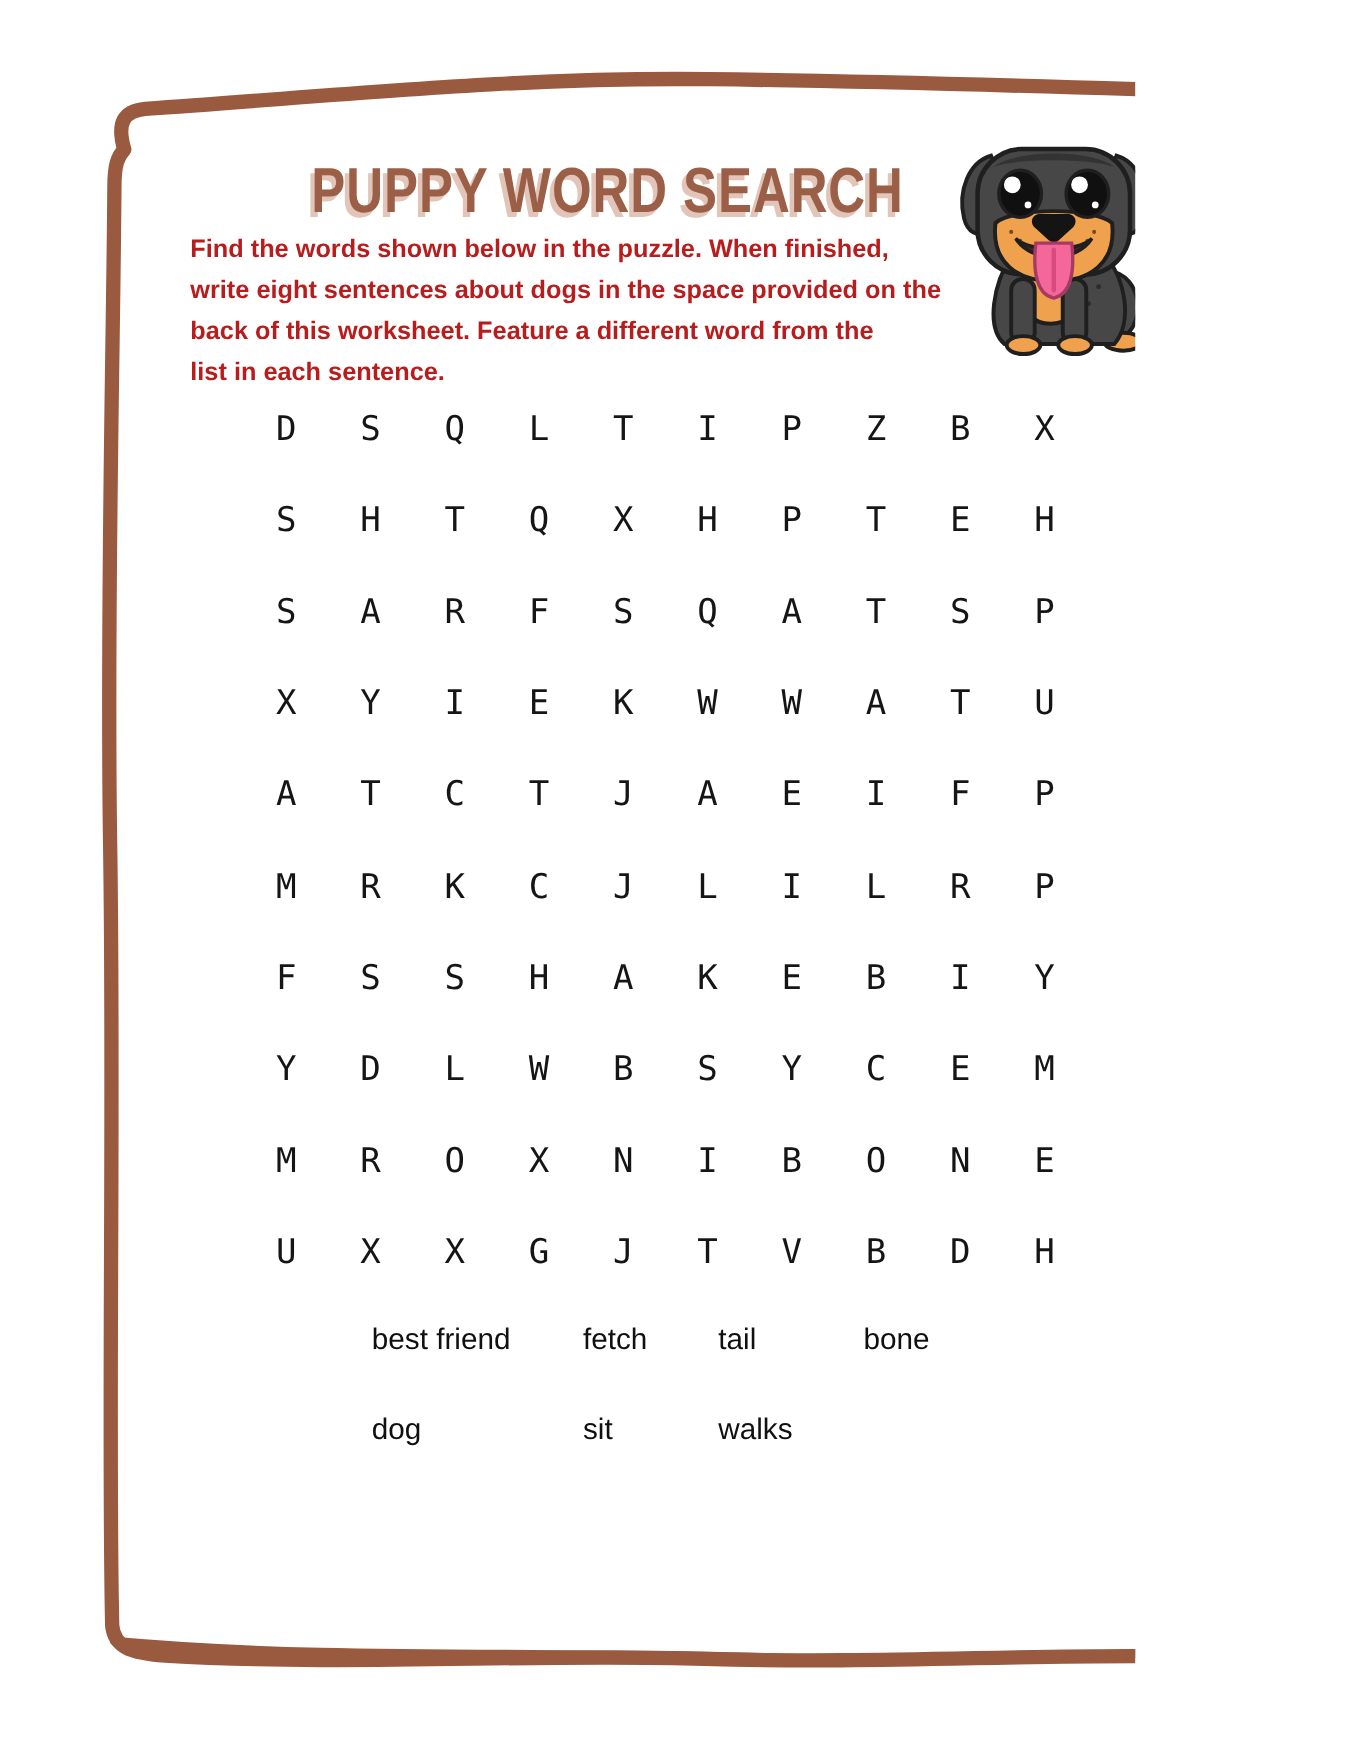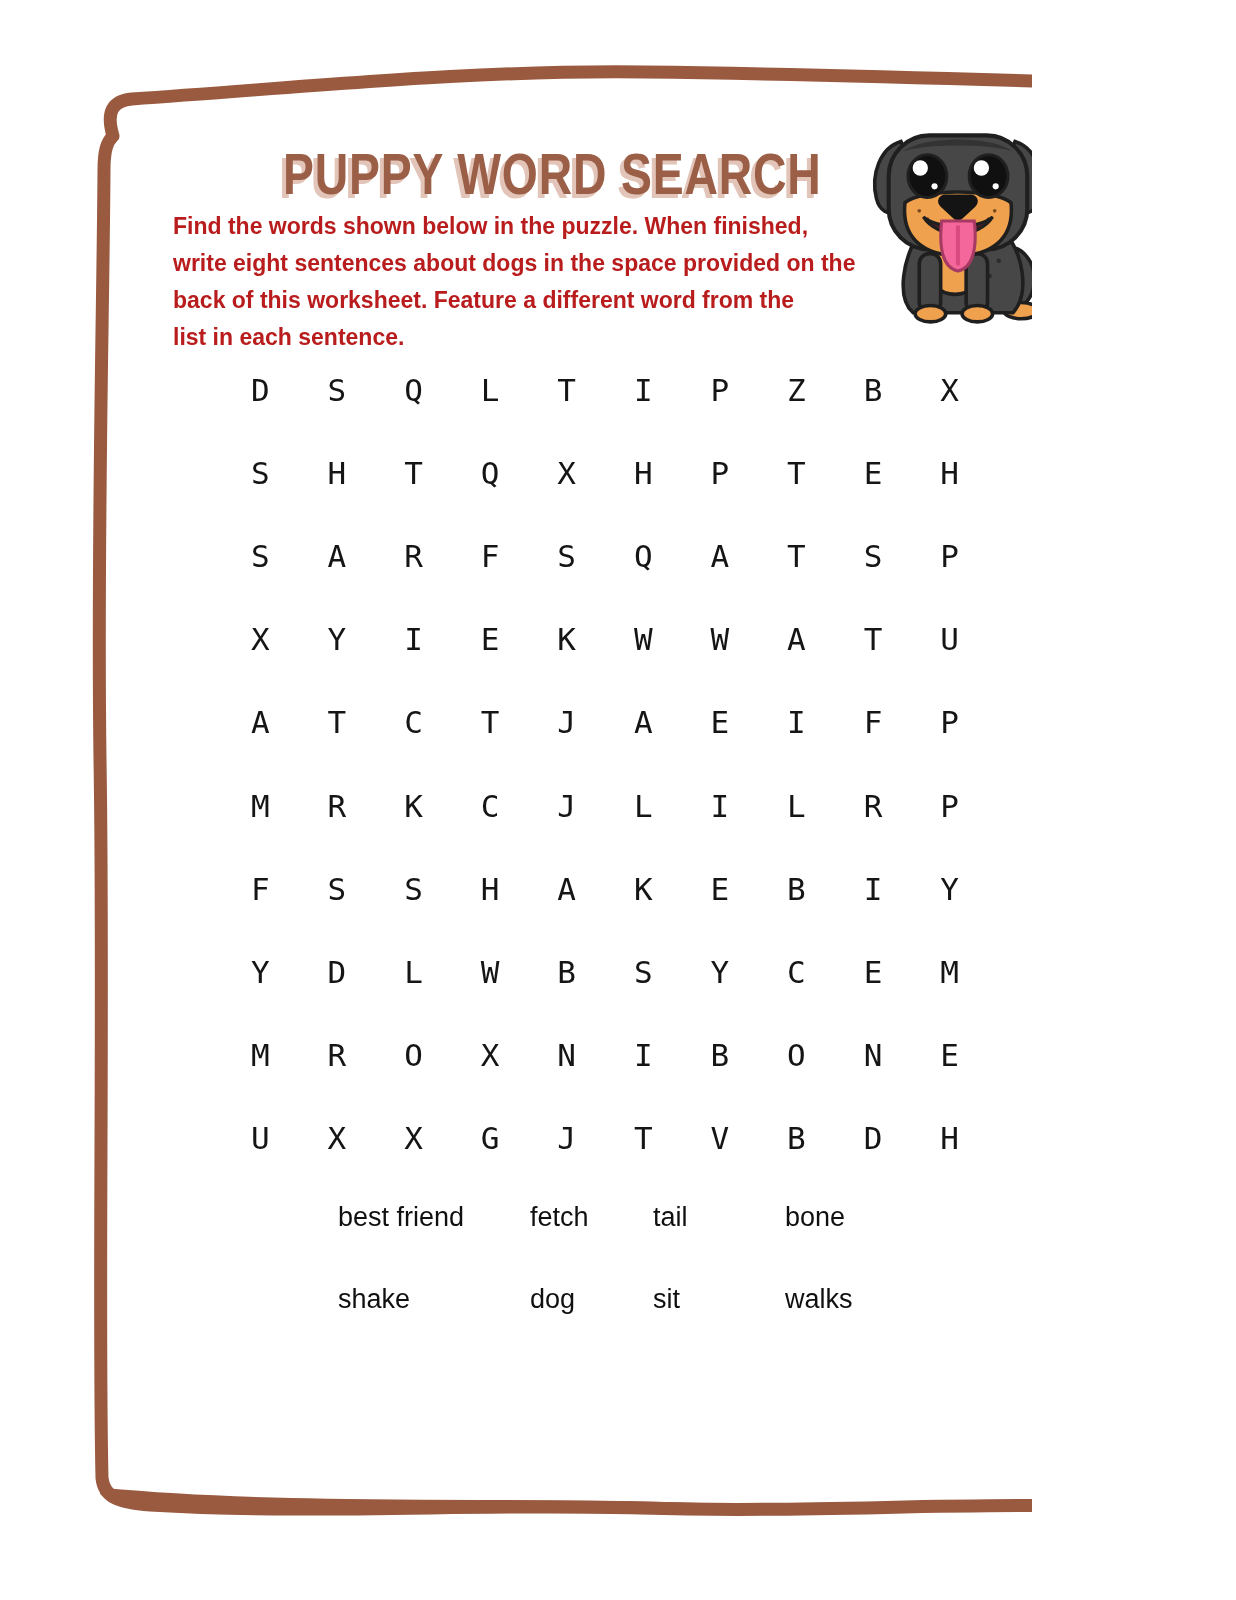--- a/index.html
+++ b/index.html
@@ -249,19 +249,18 @@
       <span class="cell">B</span>
       <span class="cell">D</span>
       <span class="cell">H</span>
     </div>
 
   <div class="words" id="words">
       <span class="word">best friend</span>
       <span class="word">fetch</span>
       <span class="word">tail</span>
       <span class="word">bone</span>
-      <span class="word">shake</span>
       <span class="word">dog</span>
       <span class="word">sit</span>
       <span class="word">walks</span>
     </div>
 
 </div>
 
 </body></html>

